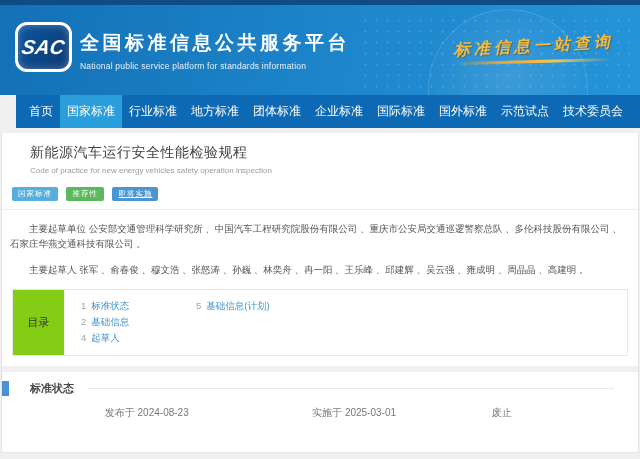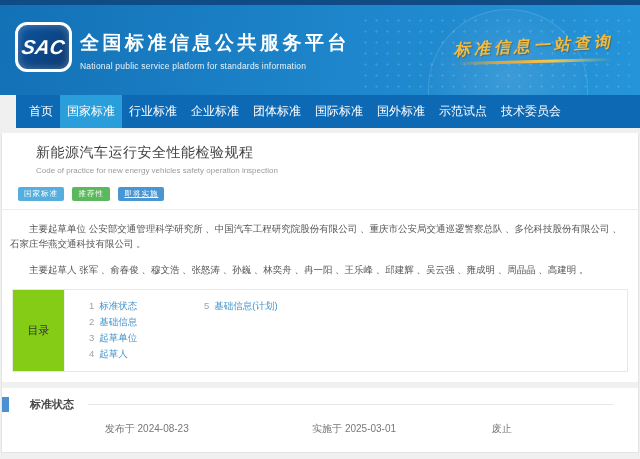--- a/index.html
+++ b/index.html
@@ -31,39 +31,39 @@
                  background:linear-gradient(90deg, rgba(244,187,64,0), #e5a336 28%, #f7c74f 62%, rgba(244,187,64,0)); }
 
   
   .nav { height:33px; background:#0d69b3; display:flex; padding-left:6px;margin-left:16px; }
   .nav-item { color:#fff; font-size:12px; line-height:33px; padding:0 7px; text-decoration:none; cursor:pointer; white-space:nowrap; }
   .nav-item.active { background:#2a9ddb; }
   .gap { height:5px; background:#f0f0f0; }
 
   
   .card { background:#fff; margin:0 1px; border:1px solid #e4e4e4; border-top:none; height:320px; }
-  .card-head { padding:8px 10px 8px 16px; border-bottom:1px solid #e7eef5; }
+  .card-head { padding:8px 10px 8px 10px; border-bottom:1px solid #e7eef5; }
   .std-title { font-size:14px; font-weight:normal; color:#434343; margin:3px 0 0 18px; letter-spacing:0.5px; }
   .std-en { font-size:8px; color:#9b9b9b; margin:4px 0 0 18px; }
   .badges { margin-top:7px; }
   .badge { font-size:7.5px; color:#fff; padding:2px 6px; border-radius:2px; margin-right:4px; display:inline-block; letter-spacing:1px; }
   .b-lblue { background:#55aede; }
   .b-green { background:#5cb85c; }
   .b-blue  { background:#4a96d2;text-decoration:underline; }
 
   .paras { padding:0 8px; font-size:9.5px; color:#555; }
   .paras p { margin:11px 0; text-indent:2em; line-height:15px; }
   .link { color:#3f92cc; text-decoration:none; cursor:pointer; }
 
   .toc { margin:12px 10px 0 10px; border:1px solid #e8e8e8; display:flex; }
   .toc-label { width:52px; background:#84cc16; border-right:1px solid #f0f0f0; display:flex; align-items:center; justify-content:center; font-size:11px; color:#333; }
   .toc-cols { display:flex; padding:8px 0 9px 16px; flex:1; }
   .toc-col { display:flex; flex-direction:column; }
   .toc-col.c1 { width:115px; }
-  .toc-link { font-size:9.5px; line-height:16px; color:#3f92cc; text-decoration:none; cursor:pointer;margin-left:8px; }
+  .toc-link { font-size:9.5px; line-height:16px; color:#3f92cc; text-decoration:none; cursor:pointer; }
   .toc-num { color:#97a5b0; margin-right:5px; }
 
   .divider { height:6px; background:#f0f0f0; margin-top:10px; }
 
   .section-head { display:flex; align-items:center; margin-top:9px; }
   .blue-bar { width:7px; height:15px; background:#4a90d2; margin-right:21px; }
   .section-title { font-size:11px; font-weight:bold; color:#474747; }
   .section-rule { flex:1; border-top:1px solid #e9e9e9; margin:0 24px 0 14px; height:0; }
 
   .timeline { position:relative; height:48px; margin:8px 34px 0 34px; }
@@ -90,22 +90,23 @@
     <div class="slogan-wrap">
       <div class="slogan-text">标准信息一站查询</div>
       <div class="slogan-underline"></div>
     </div>
   </header>
 
   <nav class="nav">
     <a class="nav-item">首页</a>
     <a class="nav-item active">国家标准</a>
     <a class="nav-item">行业标准</a>
+    <a class="nav-item">地方标准</a>
+    <a class="nav-item">团体标准</a>
     <a class="nav-item">企业标准</a>
-    <a class="nav-item">团体标准</a>
     <a class="nav-item">国际标准</a>
     <a class="nav-item">国外标准</a>
     <a class="nav-item">示范试点</a>
     <a class="nav-item">技术委员会</a>
   </nav>
 
   <div class="gap"></div>
 
   <main class="card">
 
@@ -123,21 +124,20 @@
       <p>主要起草单位 公安部交通管理科学研究所 、中国汽车工程研究院股份有限公司 、重庆市公安局交通巡逻警察总队 、多伦科技股份有限公司 、石家庄华燕交通科技有限公司 。</p>
       <p>主要起草人 张军 、俞春俊 、穆文浩 、张怒涛 、孙巍 、林奕舟 、冉一阳 、王乐峰 、邱建辉 、吴云强 、雍成明 、周晶晶 、高建明 。</p>
     </div>
 
     <div class="toc">
       <div class="toc-label">目录</div>
       <div class="toc-cols">
         <div class="toc-col c1">
           <a class="toc-link"><span class="toc-num">1</span><span>标准状态</span></a>
           <a class="toc-link"><span class="toc-num">2</span><span>基础信息</span></a>
-          <a class="toc-link"><span class="toc-num">3</span><span>起草单位</span></a>
           <a class="toc-link"><span class="toc-num">4</span><span>起草人</span></a>
         </div>
         <div class="toc-col">
           <a class="toc-link"><span class="toc-num">5</span><span>基础信息(计划)</span></a>
         </div>
       </div>
     </div>
 
     <div class="divider"></div>
 

